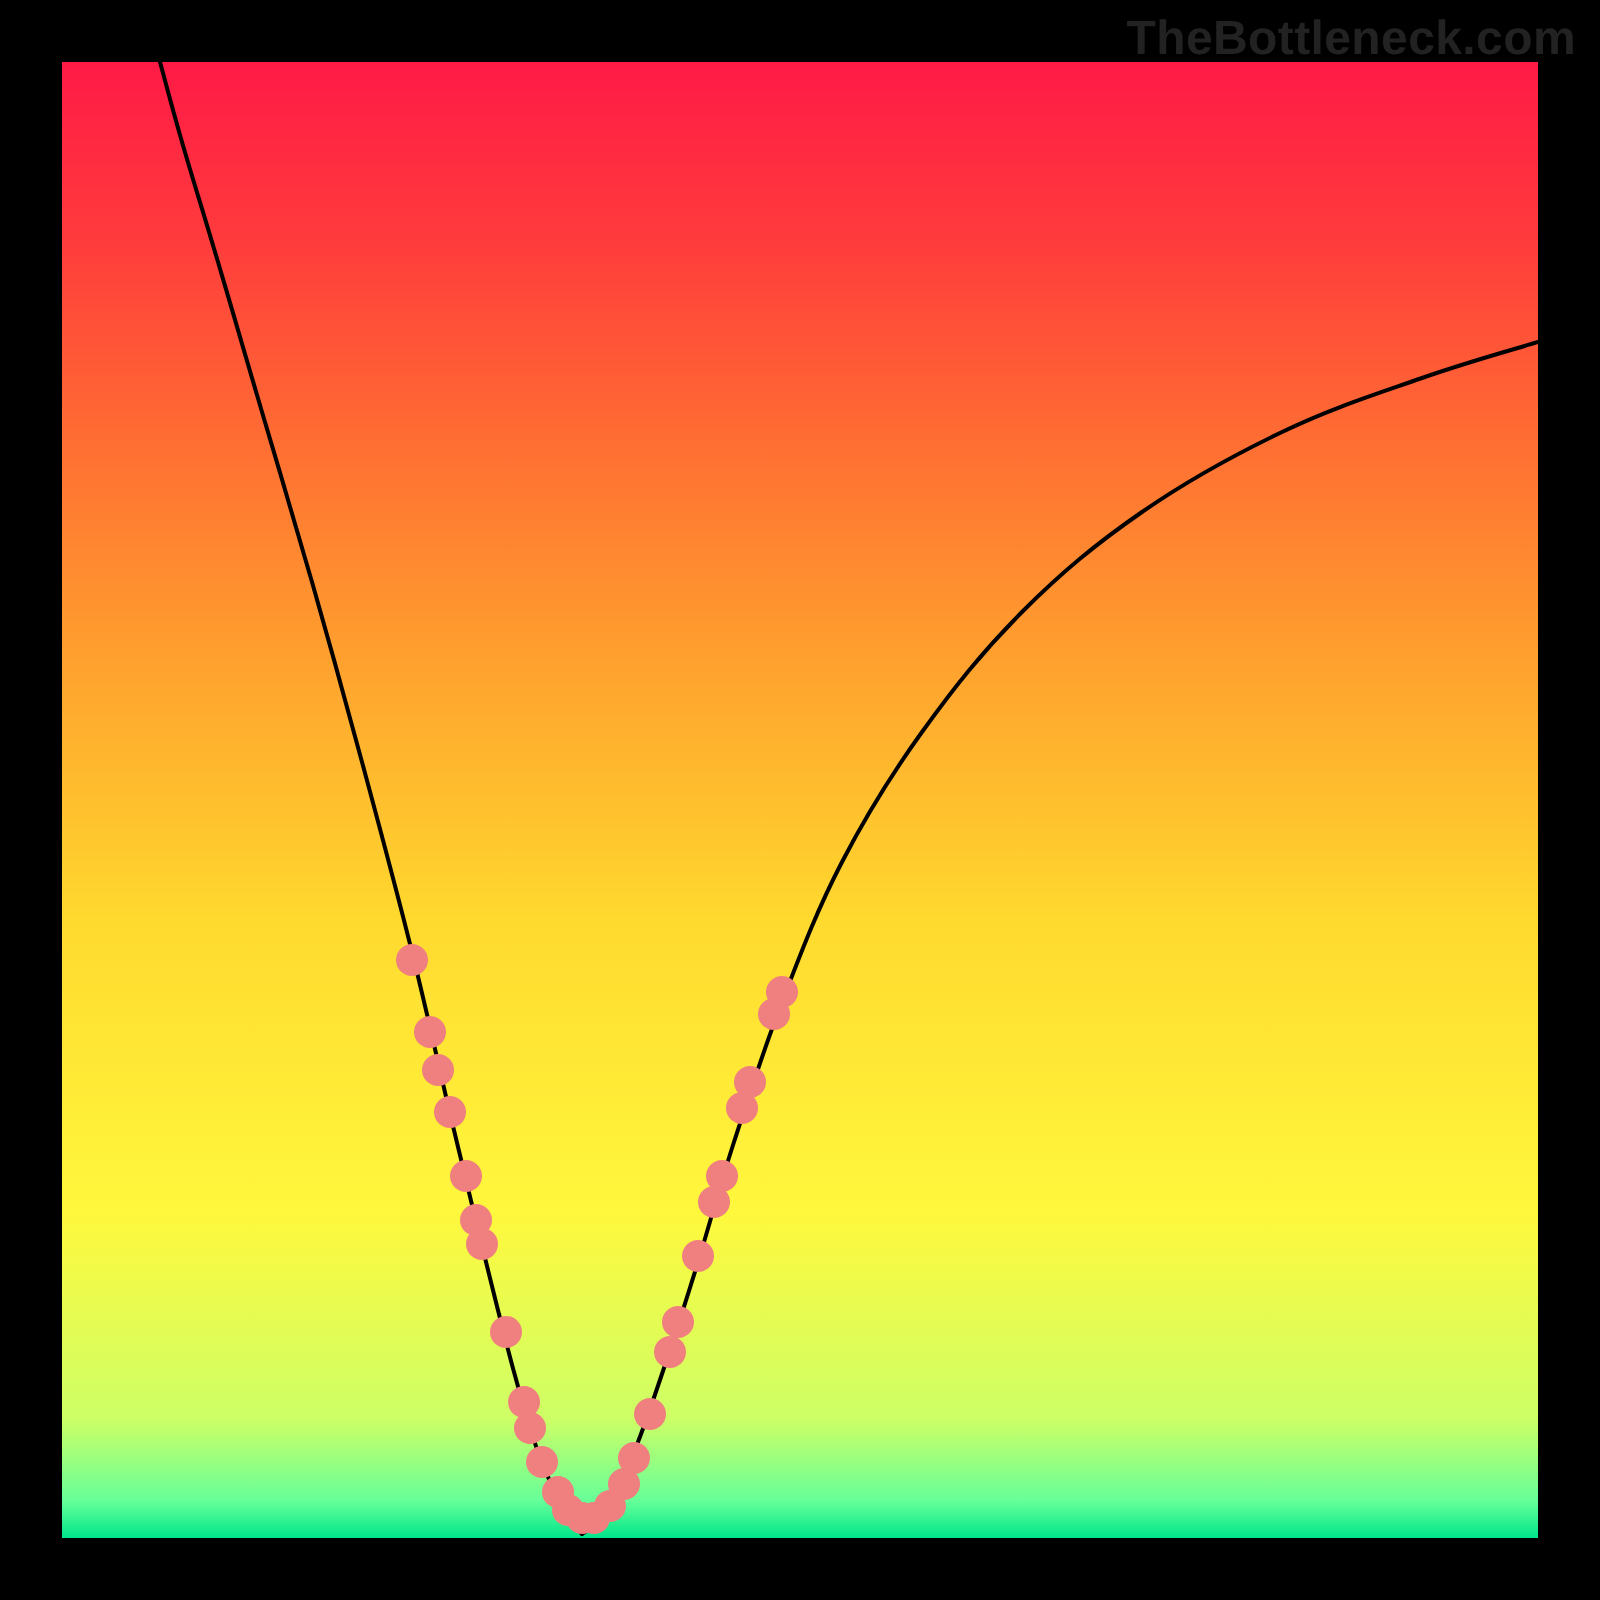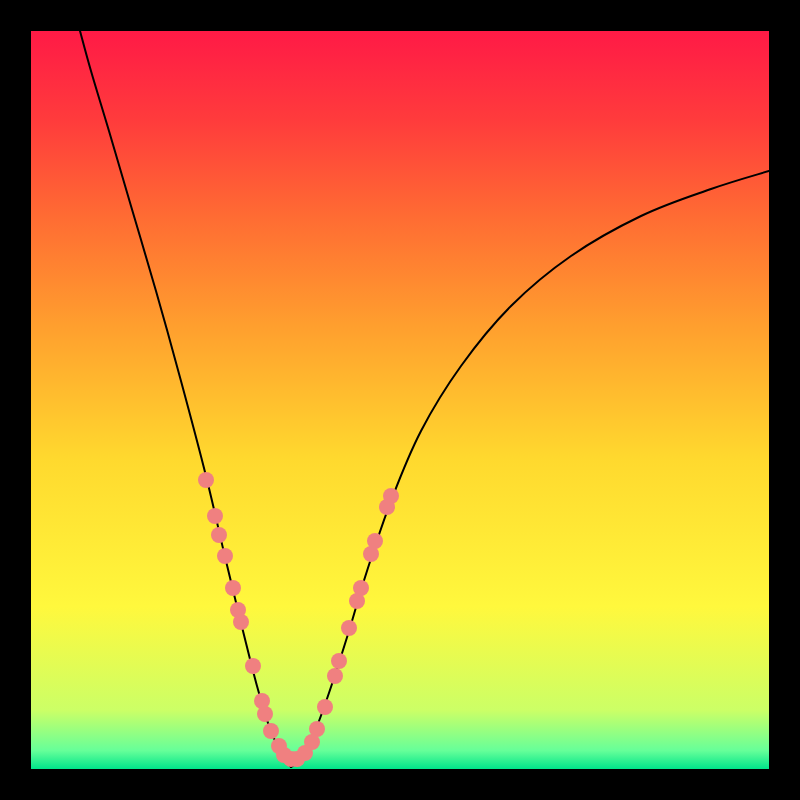--- a/index.html
+++ b/index.html
@@ -37,20 +37,21 @@
     z-index: 1;
   }
   svg {
     display: block;
   }
 </style>
 </head>
 <body>
 
 <div class="frame">
+  <div class="watermark">TheBottleneck.com</div>
 
   <div class="plot-wrap">
     <svg id="chart-svg" width="738" height="738" viewBox="0 0 738 738">
       <defs>
         <linearGradient id="bg-grad" x1="0" y1="0" x2="0" y2="1">
             <stop offset="0%" stop-color="#ff1a46"></stop>
             <stop offset="12%" stop-color="#ff3b3c"></stop>
             <stop offset="25%" stop-color="#ff6b33"></stop>
             <stop offset="40%" stop-color="#ff9f2e"></stop>
             <stop offset="57.99999999999999%" stop-color="#ffd92e"></stop>

